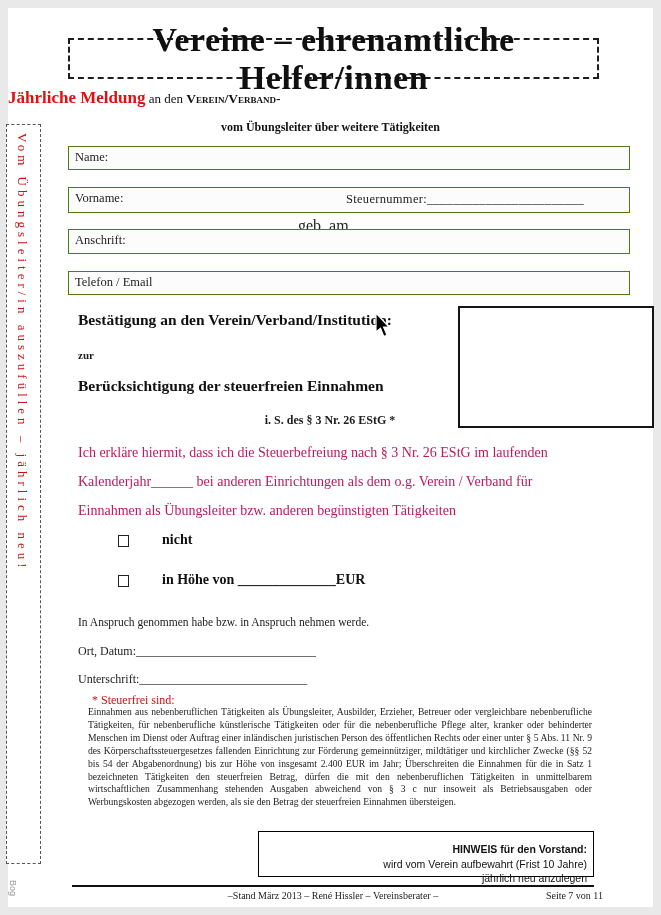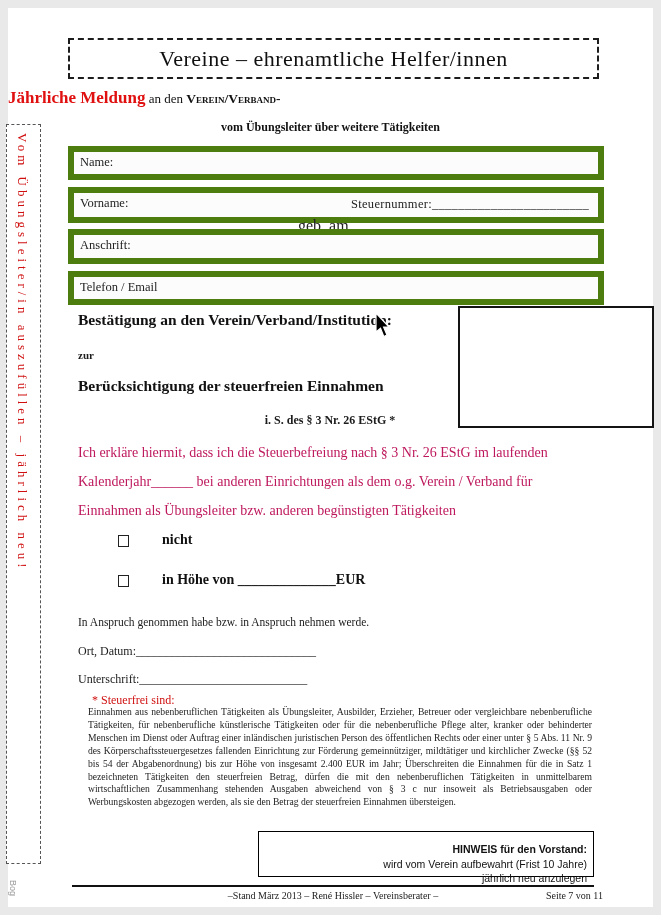--- a/index.html
+++ b/index.html
@@ -15,22 +15,23 @@
   }
   .abs{position:absolute;}
 
   
   .title-box{
     left:60px;top:30px;width:527px;height:37px;
     border:2px dashed #1d1d1d;background:#fff;
     display:flex;align-items:center;justify-content:center;
   }
   .title-box h1{
-    margin:0;font-size:22px;font-weight:normal;letter-spacing:.5px;color:#101010;
+    margin:0;font-size:34px;font-weight:bold;letter-spacing:.5px;color:#101010;
     font-family:"Liberation Serif", serif;
+    text-align:center;
   }
 
   
   .meldung-line{left:0;top:80px;width:645px;text-align:left;font-size:14px;}
   .meldung-red{color:#e01010;font-weight:bold;font-size:17px;}
   .meldung-mid{font-size:13px;color:#111;}
   .meldung-caps{font-variant:small-caps;font-weight:bold;font-size:13.5px;color:#111;}
   .subtitle2{left:0;top:112px;width:645px;text-align:center;font-weight:bold;font-size:12px;color:#111;}
 
   
@@ -45,22 +46,22 @@
   }
   .watermark{
     left:0px;top:872px;
     writing-mode:vertical-rl;
     color:#9a9a9a;font-size:9px;font-family:"Liberation Sans",sans-serif;
   }
 
   
   .field{
     left:60px;width:524px;height:22px;
-    border:6px solid #4d7c0f;background:#fcfcfc;
-    font-size:12.5px;color:#222;
+    border:1px solid #4d7c0f;background:#fcfcfc;
+    font-size:12.5px;color:#222;padding-left:36px;
   }
   .field .lbl{position:absolute;left:6px;top:3px;}
   .f-name{top:138px;}
   .f-vorname{top:179px;height:24px;}
   .f-anschrift{top:221px;height:23px;}
   .f-telefon{top:263px;}
   .steuernr{position:absolute;left:277px;top:4px;letter-spacing:.3px;}
   .geb-am{left:290px;top:209px;font-size:16px;color:#222;}
 
   

